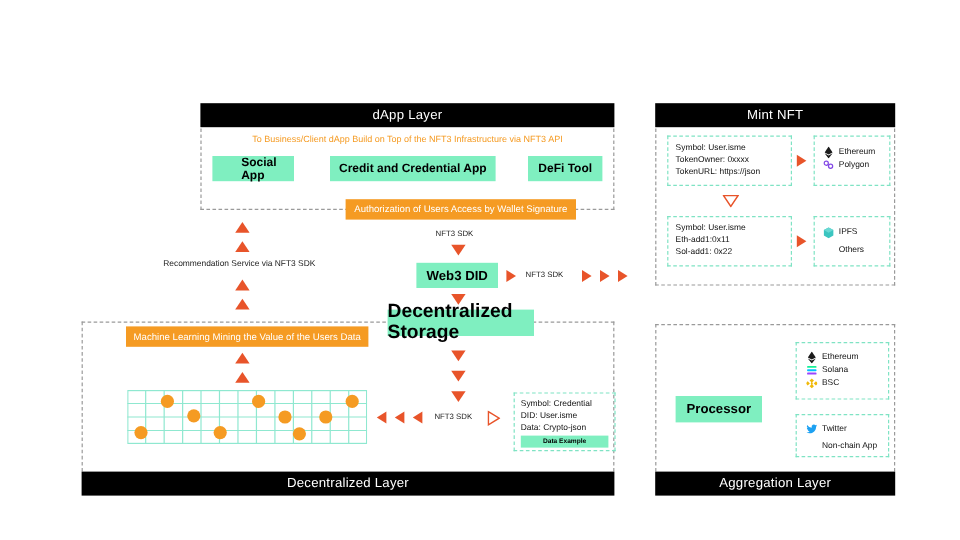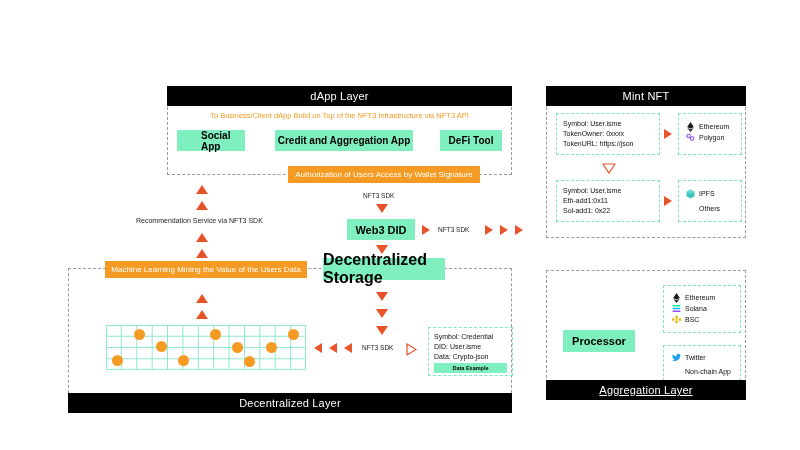--- a/index.html
+++ b/index.html
@@ -165,21 +165,21 @@
 
   <div class="abs dashed-box" style="left:167px; top:107px; width:345px; height:68px; border-top:none;"></div>
 
   <div class="abs note" style="left:167px; top:111px; width:345px;">To Business/Client dApp Build on Top of the NFT3 Infrastructure via NFT3 API</div>
 
   <div class="abs chip-green" style="left:177px; top:130px; width:68px; height:21px; font-size:10px;padding-left:24px;">
     <span>Social App</span>
   </div>
 
   <div class="abs chip-green" style="left:275px; top:130px; width:138px; height:21px; font-size:10px;">
-    <span>Credit and Aggregation App</span>
+    <span>Credit and Credential App</span>
   </div>
 
   <div class="abs chip-green" style="left:440px; top:130px; width:62px; height:21px; font-size:10px;">
     <span>DeFi Tool</span>
   </div>
 
   <div class="abs chip-orange" style="left:288px; top:166px; width:192px; height:17px;">
     <span>Authorization of Users Access by Wallet Signature</span>
   </div>
 
@@ -264,21 +264,21 @@
   <div class="abs tri tri-down" style="left:376px; top:245px;"></div>
 
   <div class="abs tri tri-up" style="left:196px; top:185px;"></div>
   <div class="abs tri tri-up" style="left:196px; top:201px;"></div>
   <div class="abs small-label" style="left:136px; top:217px;">Recommendation Service via NFT3 SDK</div>
   <div class="abs tri tri-up" style="left:196px; top:233px;"></div>
   <div class="abs tri tri-up" style="left:196px; top:249px;"></div>
 
   <div class="abs dashed-box" style="left:68px; top:268px; width:444px; height:125px; border-bottom:none;"></div>
 
-  <div class="abs chip-orange" style="left:105px; top:261px; width:202px; height:17px;">
+  <div class="abs chip-orange" style="left:105px; top:272px; width:202px; height:17px;">
     <span>Machine Learning Mining the Value of the Users Data</span>
   </div>
 
   <div class="abs chip-green" style="left:323px; top:258px; width:122px; height:22px; font-size:16px;">
     <span>Decentralized Storage</span>
   </div>
 
   <div class="abs tri tri-up" style="left:196px; top:294px;"></div>
   <div class="abs tri tri-up" style="left:196px; top:310px;"></div>
 
@@ -389,17 +389,17 @@
         </svg>
       </span>
       <span>Twitter</span>
     </div>
     <div class="chain-row" style="margin-top:3px;">
       <span class="glyph"></span>
       <span>Non-chain App</span>
     </div>
   </div>
 
-  <div class="abs banner" style="left:546px; top:380px; width:200px; height:20px;text-decoration:underline;">
+  <div class="abs banner" style="left:546px; top:393px; width:200px; height:20px;">
     <span>Aggregation Layer</span>
   </div>
 
 </div>
 
 </body></html>

